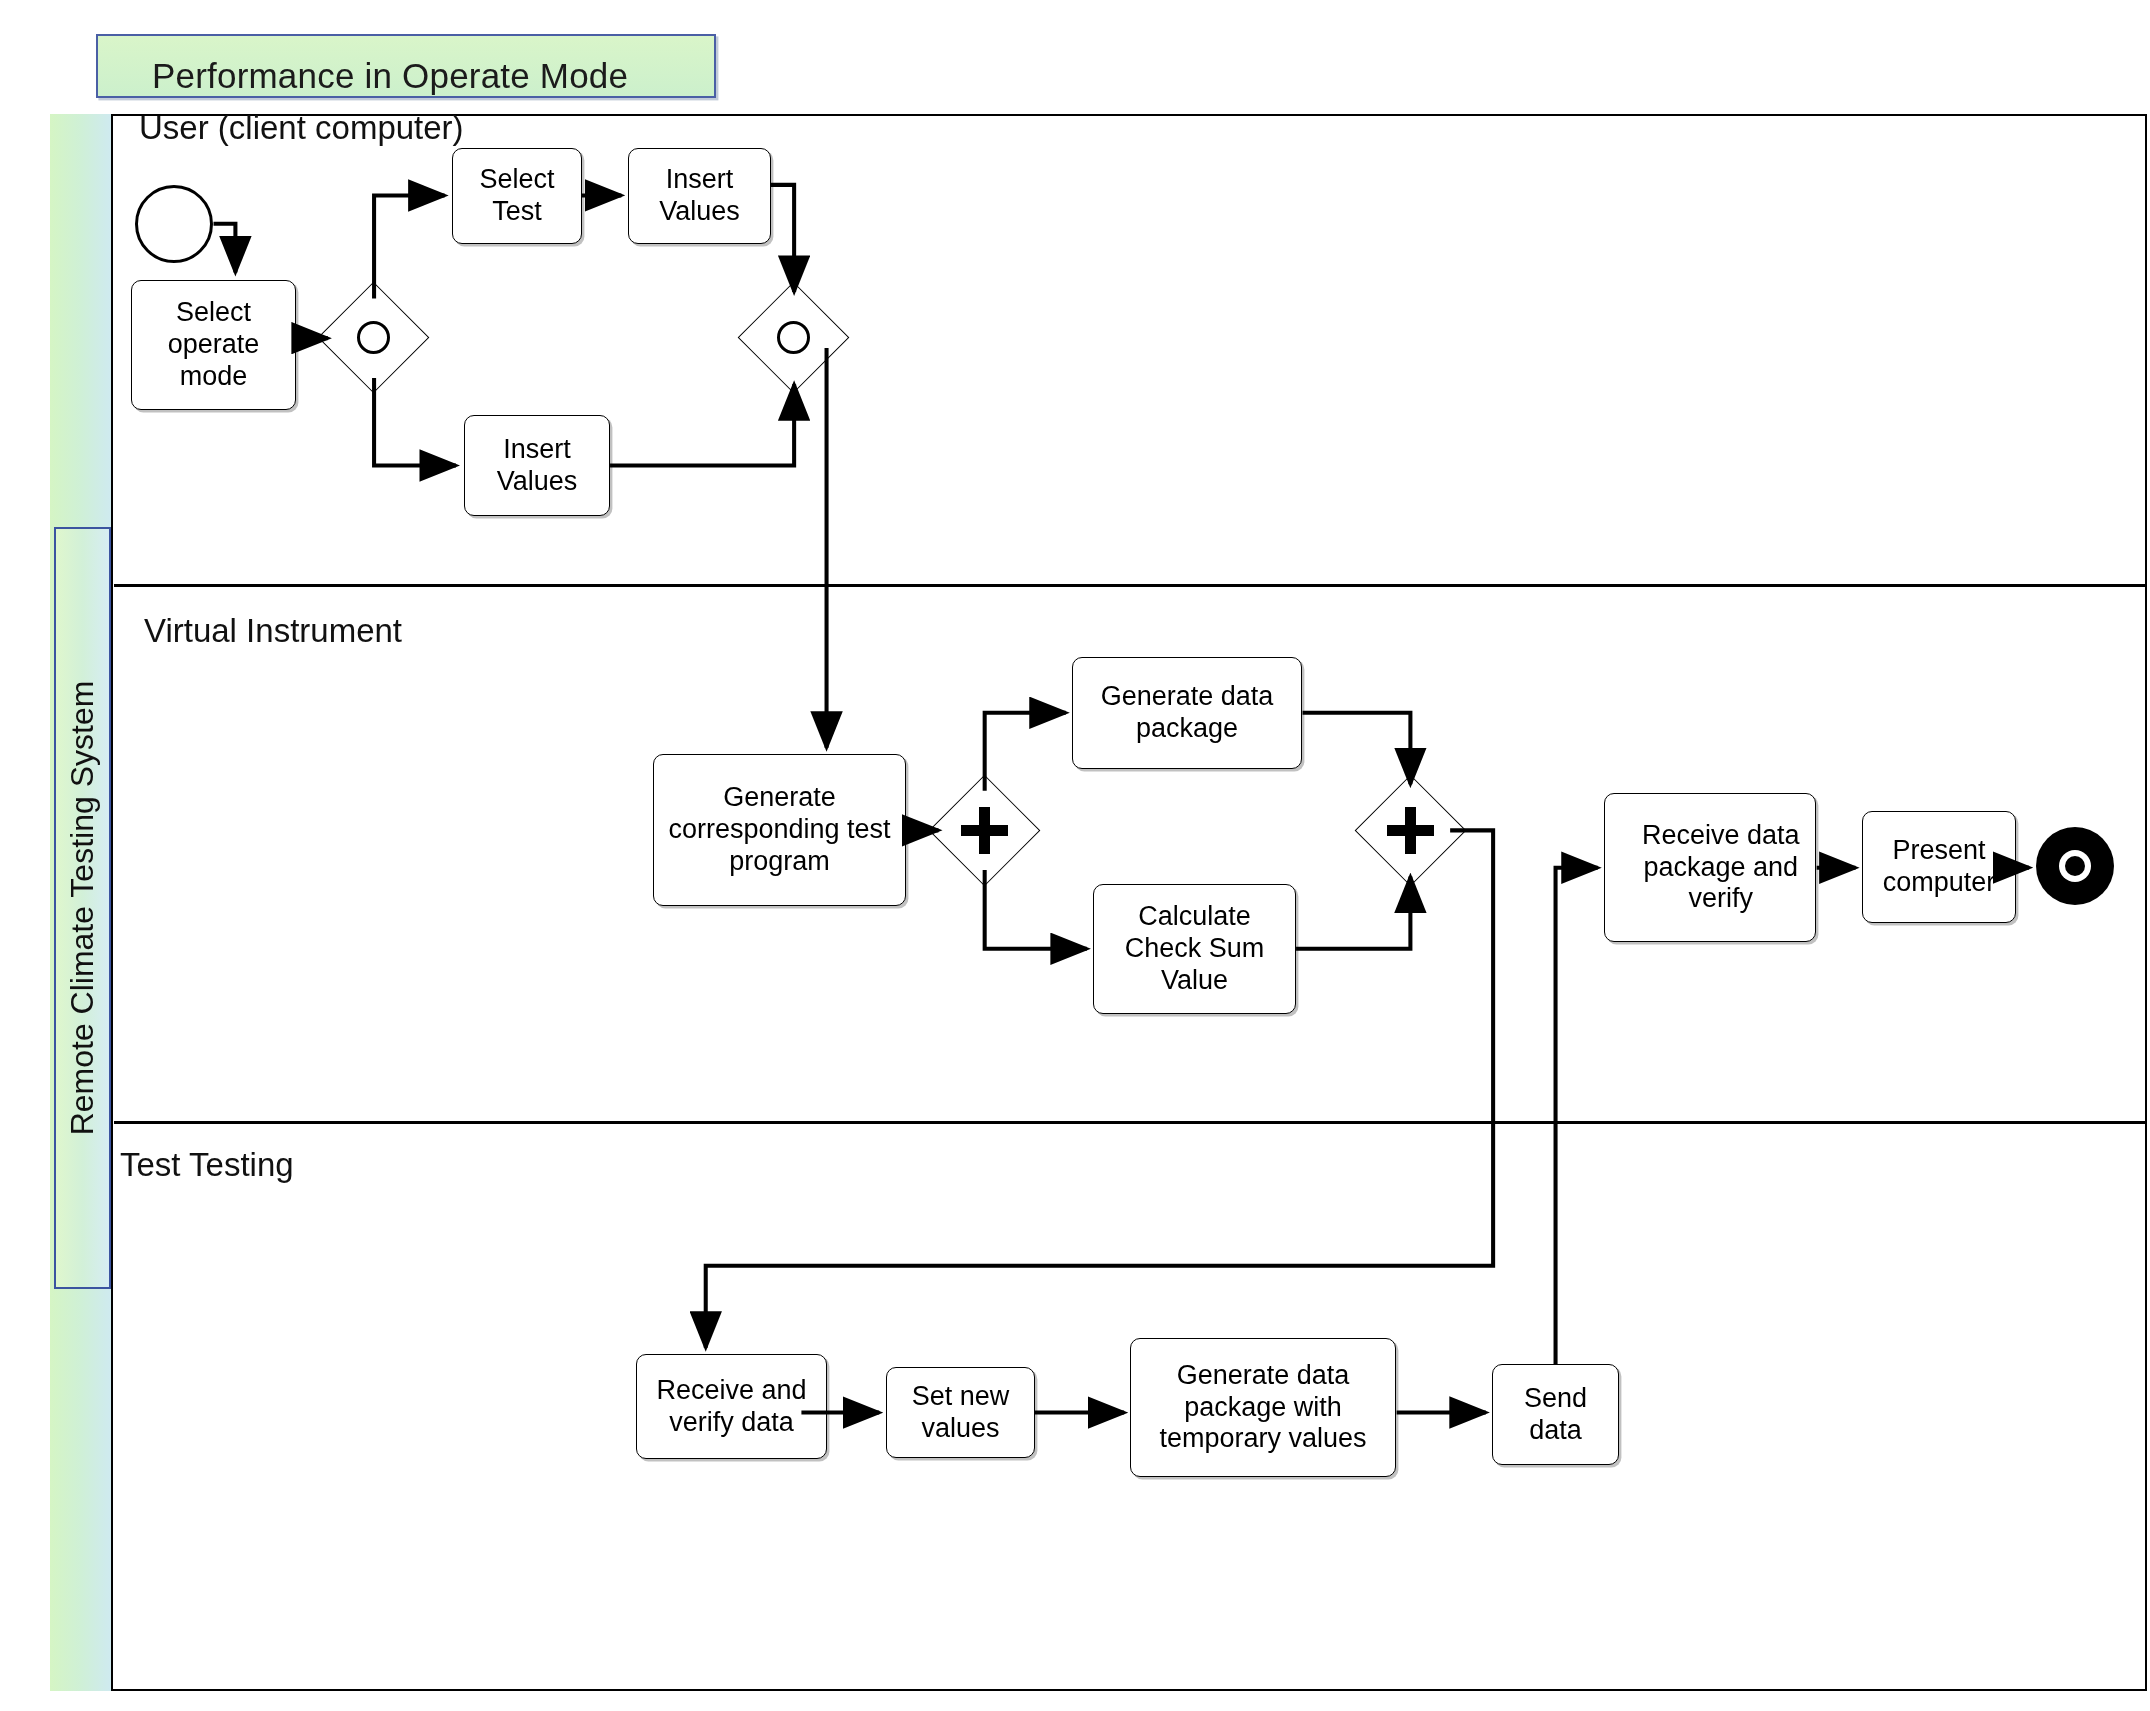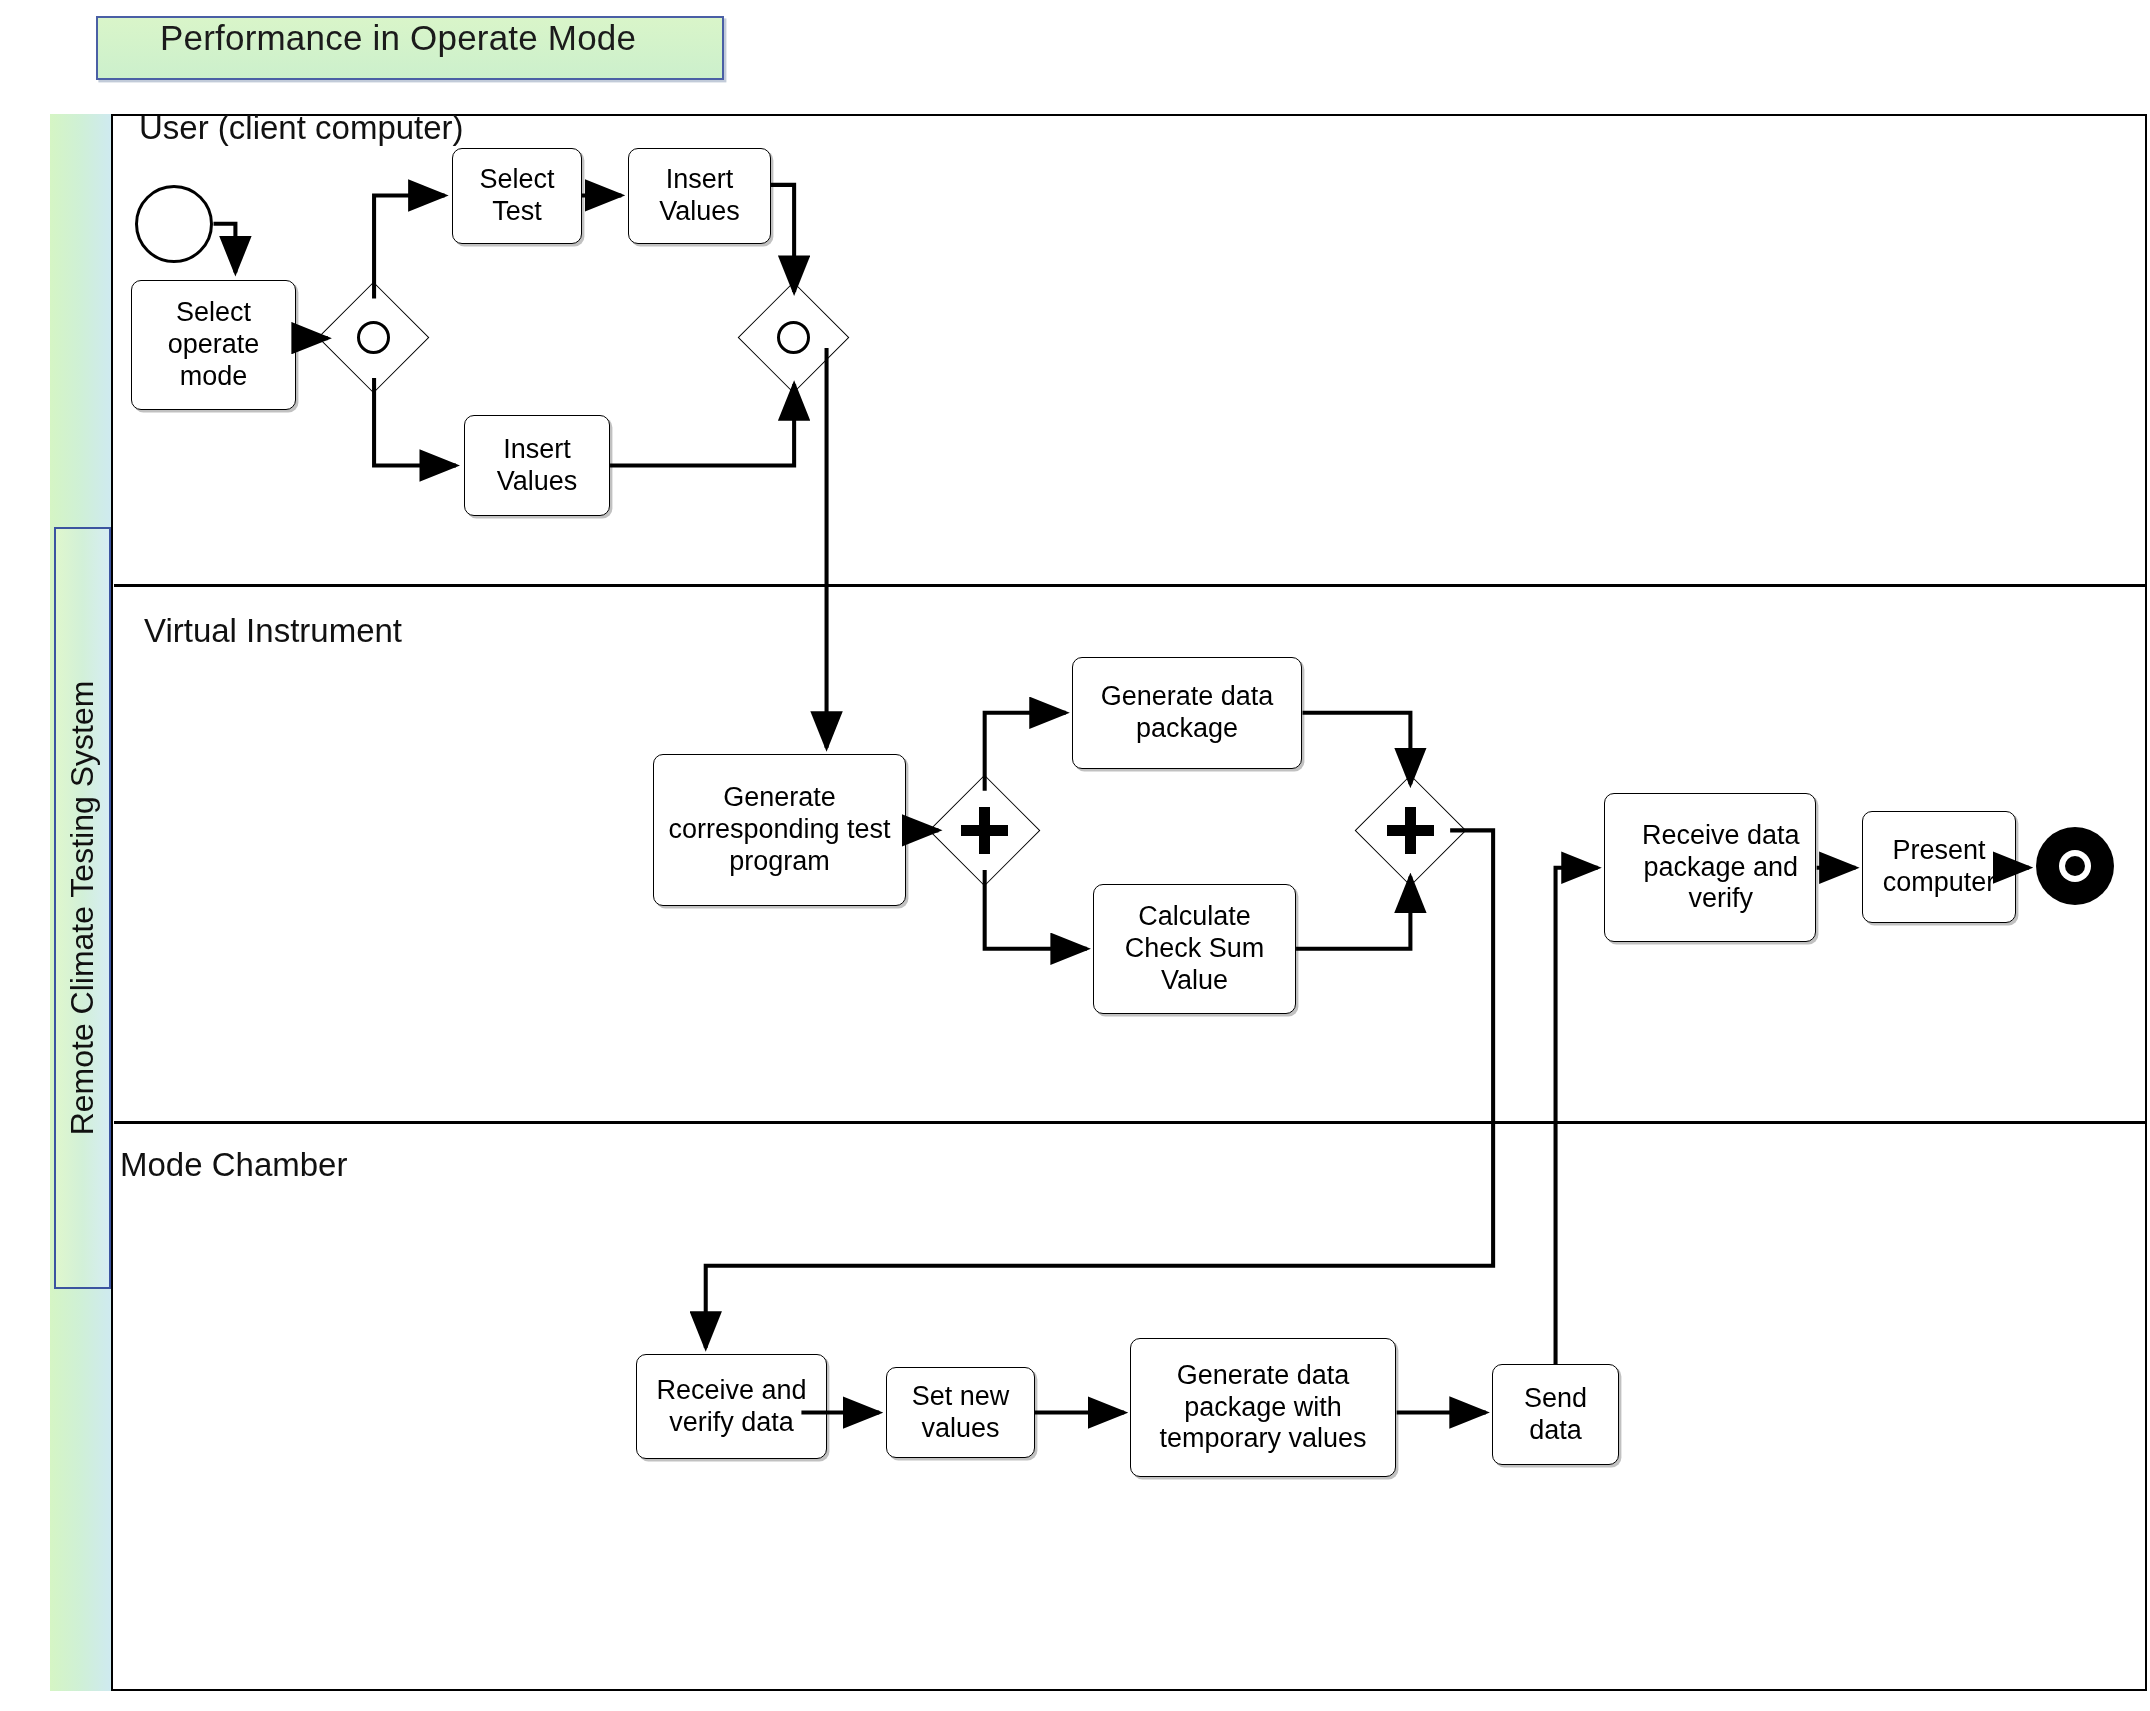--- a/index.html
+++ b/index.html
@@ -2,25 +2,25 @@
 <html style="font-size:13px"><head>
 <meta charset="utf-8">
 <style>
   html,body{margin:0;padding:0;background:#ffffff;}
   body{width:2151px;height:1711px;position:relative;font-family:"Liberation Sans",sans-serif;}
 
   #canvas{position:absolute;left:0;top:0;width:2151px;height:1711px;overflow:hidden;}
 
   
   .title-box{
-    position:absolute;left:96px;top:16px;width:616px;height:60px;
+    position:absolute;left:96px;top:34px;width:616px;height:60px;
     background:linear-gradient(to bottom,#d9f5c9,#ccf0cc);
     border:2.4px solid #4a5fa5;
     box-shadow:2.4px 2.4px 0 rgba(120,140,170,.45);
-    display:flex;align-items:flex-start;padding-left:8px;
+    display:flex;align-items:flex-end;
   }
   .title-box span{
     font-size:35px;color:#1b1b1b;padding-left:54px;letter-spacing:0.2px;
     font-family:"Liberation Sans",sans-serif;
   }
 
   
   .pool{
     position:absolute;left:50px;top:114px;width:2097px;height:1577px;
     border:2.4px solid #000;box-sizing:border-box;background:#fff;
@@ -92,21 +92,21 @@
   <div class="pool"></div>
   <div class="pool-band"></div>
   <div class="pool-label-frame"></div>
   <div class="pool-label-text">Remote Climate Testing System</div>
 
   <div class="lane-div" style="top:584px;"></div>
   <div class="lane-div" style="top:1121px;"></div>
 
   <div class="lane-title" style="left:139px;top:109px;">User (client computer)</div>
   <div class="lane-title" style="left:144px;top:612px;">Virtual Instrument</div>
-  <div class="lane-title" style="left:120px;top:1146px;">Mode Chamber</div>
+  <div class="lane-title" style="left:120px;top:1146px;">Test Testing</div>
 
   <div class="start-ev" style="left:135px;top:185px;width:78px;height:78px;"></div>
 
   <div class="task" style="left:131px;top:280px;width:165px;height:130px;">Select operate mode</div>
 
   <div class="gw" style="left:334px;top:298px;width:79px;height:79px;">
     <div class="dia"></div>
     <div class="mark">
         <div class="circ"></div>
       </div>

